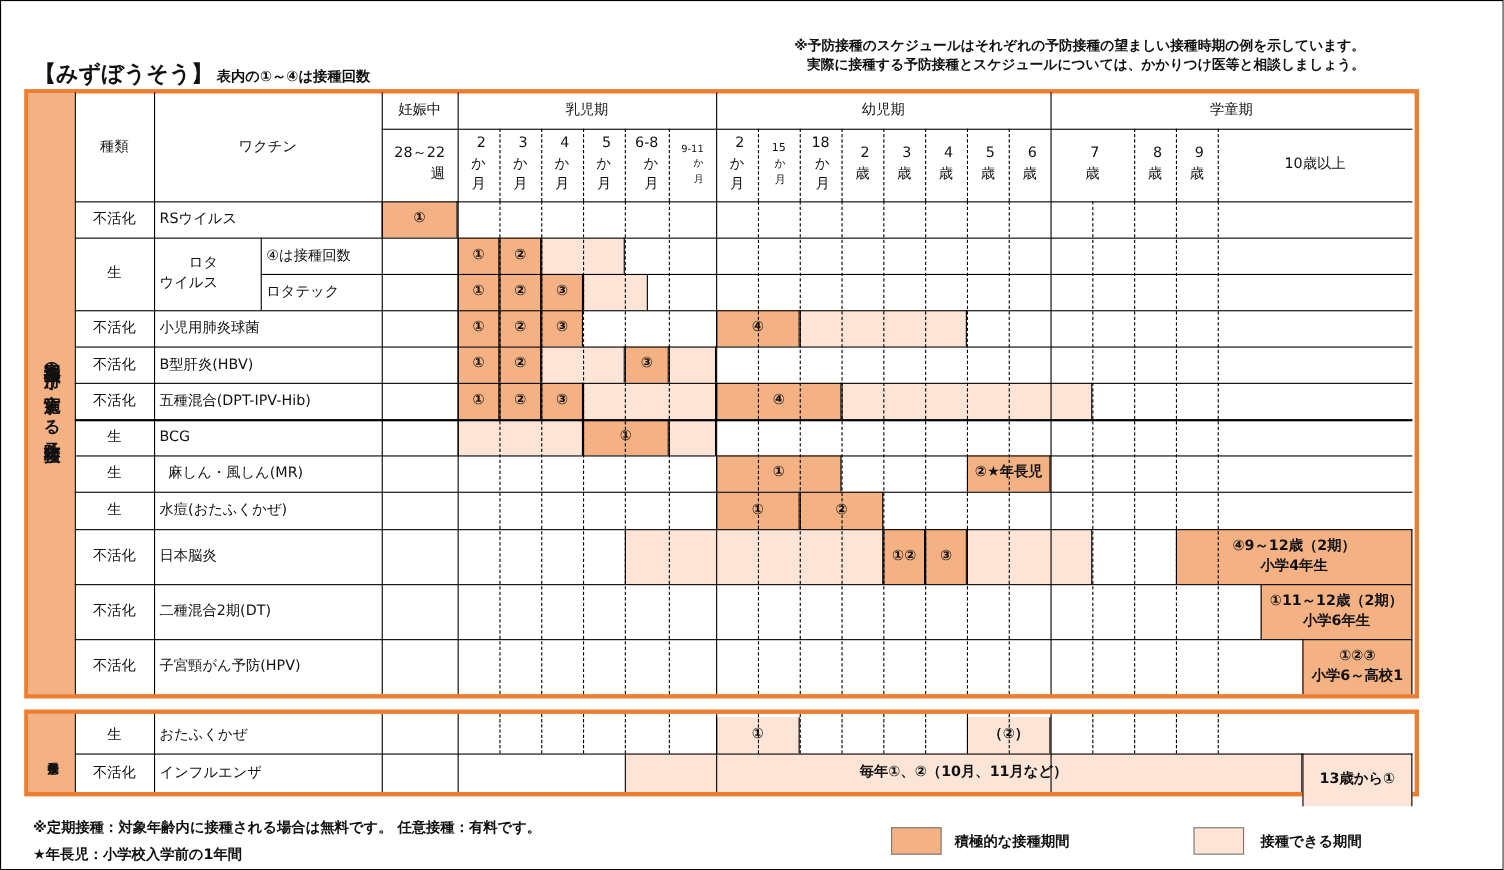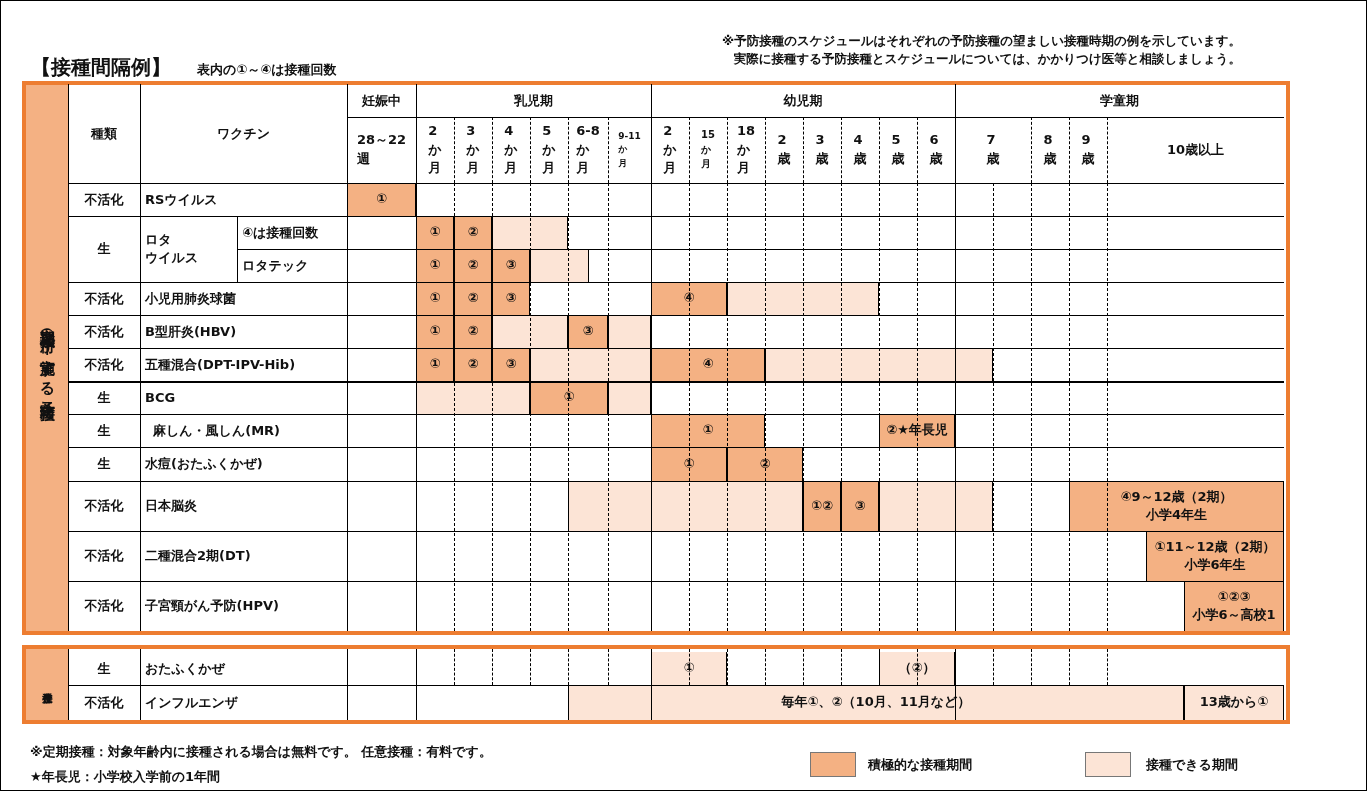--- a/index.html
+++ b/index.html
@@ -2,41 +2,41 @@
 <html><head>
 <meta charset="utf-8">
 <style>
   html,body{margin:0;padding:0;background:#fff;}
   body{width:1367px;height:791px;position:relative;overflow:hidden;font-family:"DejaVu Sans","Liberation Sans",sans-serif;color:#111;}
   .frame{position:absolute;left:0;top:0;width:1365px;height:789px;border:1px solid #000;}
   .title{position:absolute;left:31px;top:54px;font-size:20px;font-weight:bold;white-space:nowrap;}
   .subtitle{position:absolute;left:197px;top:61px;font-size:13px;font-weight:bold;white-space:nowrap;}
   .note{position:absolute;right:126px;font-size:12.5px;font-weight:bold;white-space:nowrap;text-align:right;}
   .abs{position:absolute;box-sizing:border-box;}
-  .cell{position:absolute;box-sizing:border-box;display:flex;align-items:center;justify-content:center;text-align:left;font-size:13px;font-weight:bold;line-height:1.35;}
+  .cell{position:absolute;box-sizing:border-box;display:flex;align-items:center;justify-content:center;text-align:right;font-size:13px;font-weight:normal;line-height:1.35;}
   .left{justify-content:flex-start;padding-left:5px;}
   .hl{position:absolute;height:0;border-top:1px solid #000;}
   .hl.thick{border-top:2.5px solid #000;}
   .vl{position:absolute;width:0;border-left:1px solid #000;}
   .vl.dash{border-left:1px dashed #000;}
   .active{background:#F4B183;}
   .light{background:#FCE4D6;}
   .orange-box{position:absolute;box-sizing:border-box;border:4px solid #ED7D31;}
   .sideband{position:absolute;background:#F4B183;display:flex;align-items:center;justify-content:center;font-weight:bold;}
   .vtext{writing-mode:vertical-rl;text-orientation:upright;letter-spacing:2px;}
   .bar{position:absolute;box-sizing:border-box;display:flex;align-items:center;justify-content:center;text-align:center;font-size:13px;font-weight:bold;line-height:1.4;border-left:1px solid #000;border-right:1px solid #000;}
   .legend-swatch{position:absolute;width:46px;height:25px;box-sizing:border-box;border:1px solid #777;}
   .foot{position:absolute;left:30px;font-size:13px;font-weight:bold;white-space:nowrap;}
 </style>
 </head>
 <body>
 
 <div class="frame"></div>
 
-<div class="title">【接種間隔例】</div>
+<div class="title">【みずぼうそう】</div>
 <div class="subtitle">表内の①～④は接種回数</div>
 <div class="note" style="top:33px">※予防接種のスケジュールはそれぞれの予防接種の望ましい接種時期の例を示しています。</div>
 <div class="note" style="top:51px">実際に接種する予防接種とスケジュールについては、かかりつけ医等と相談しましょう。</div>
 
 <div id="table"></div>
 
 <div class="legend-swatch active" style="left:810px;top:752px"></div>
 <div class="abs" style="left:868px;top:756px;font-size:13px;font-weight:bold">積極的な接種期間</div>
 <div class="legend-swatch light" style="left:1085px;top:752px"></div>
 <div class="abs" style="left:1146px;top:756px;font-size:13px;font-weight:bold">接種できる期間</div>
@@ -89,21 +89,21 @@
 <div class="bar light" style="left: 879px; top: 481px; width: 114px; height: 50px; white-space: pre-line;"></div>
 <div class="bar active" style="left: 1069px; top: 481px; width: 215px; height: 50px; white-space: pre-line;">④9～12歳（2期）
 小学4年生</div>
 <div class="bar active" style="left: 1146px; top: 531px; width: 138px; height: 50px; white-space: pre-line;">①11～12歳（2期）
 小学6年生</div>
 <div class="bar active" style="left: 1184px; top: 581px; width: 100px; height: 50px; white-space: pre-line;">①②③
 小学6～高校1</div>
 <div class="bar light" style="left: 651px; top: 652px; width: 76px; height: 33px; white-space: pre-line;">①</div>
 <div class="bar light" style="left: 879px; top: 652px; width: 76px; height: 33px; white-space: pre-line;">（②）</div>
 <div class="bar light" style="left: 568px; top: 685px; width: 616px; height: 35px; white-space: pre-line;">毎年①、②（10月、11月など）</div>
-<div class="bar light" style="left: 1184px; top: 685px; width: 100px; height: 35px; white-space: pre-line;">13歳から①</div>
+<div class="bar light" style="left: 1184px; top: 685px; width: 100px; height: 48px; white-space: pre-line;">13歳から①</div>
 <div class="cell" style="left: 68px; top: 84px; width: 72px; height: 99px; white-space: pre-line;">種類</div>
 <div class="cell" style="left: 140px; top: 84px; width: 207px; height: 99px; white-space: pre-line;">ワクチン</div>
 <div class="cell" style="left: 347px; top: 84px; width: 69px; height: 33px; white-space: pre-line;">妊娠中</div>
 <div class="cell" style="left: 416px; top: 84px; width: 235px; height: 33px; white-space: pre-line;">乳児期</div>
 <div class="cell" style="left: 651px; top: 84px; width: 304px; height: 33px; white-space: pre-line;">幼児期</div>
 <div class="cell" style="left: 955px; top: 84px; width: 329px; height: 33px; white-space: pre-line;">学童期</div>
 <div class="cell" style="left: 347px; top: 117px; width: 69px; height: 66px; font-size: 13px; line-height: 1.45; white-space: pre-line;">28～22
 週</div>
 <div class="cell" style="left: 416px; top: 117px; width: 38px; height: 66px; font-size: 13px; line-height: 1.45; white-space: pre-line;">2
 か

